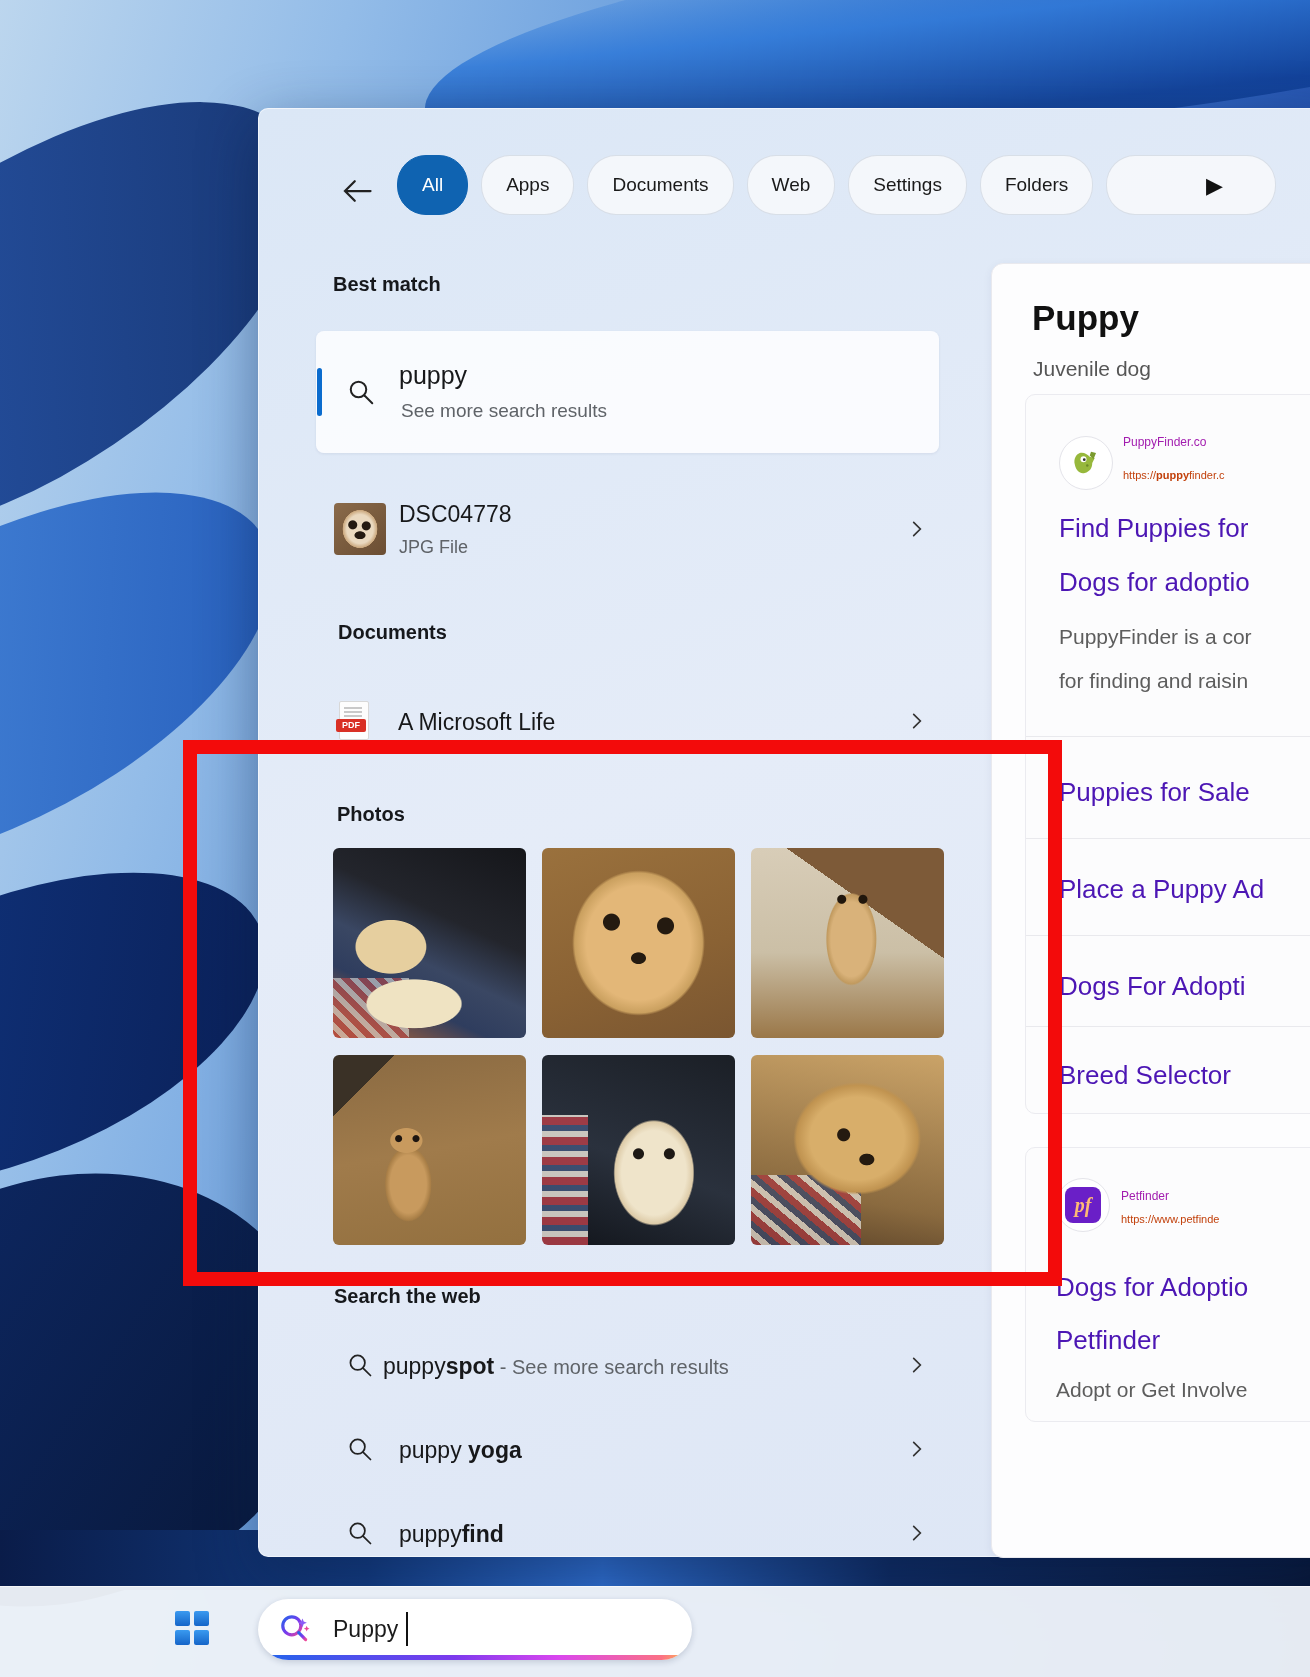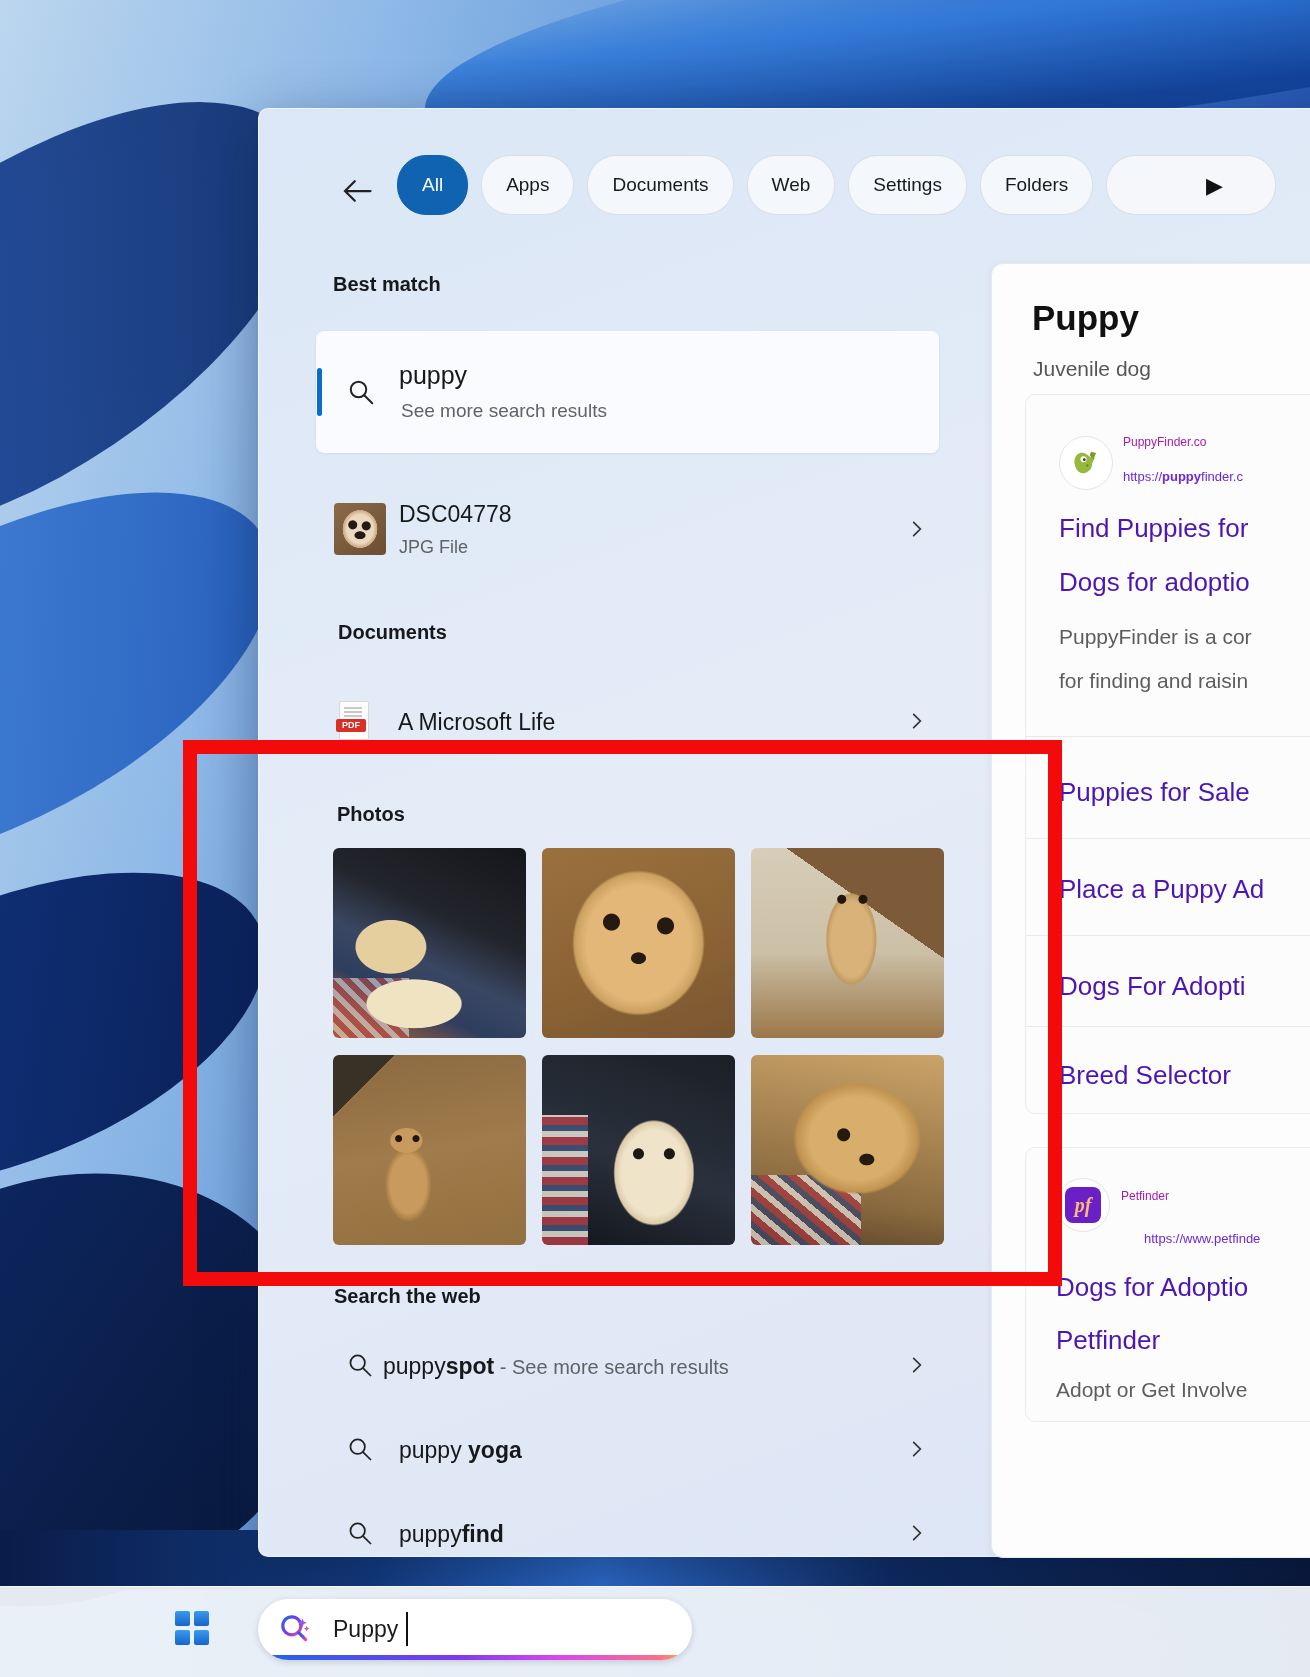--- a/index.html
+++ b/index.html
@@ -111,21 +111,21 @@
   
   .preview{position:absolute;left:732px;top:154px;width:372px;height:1293px;border-radius:12px;
     background:#fdfdfe;border:1px solid #e9e9ee;box-shadow:0 2px 10px rgba(20,40,80,.06);}
   .pv-title{position:absolute;left:40px;top:34px;font-size:35px;font-weight:bold;color:#111;}
   .pv-sub{position:absolute;left:41px;top:93px;font-size:21px;color:#565656;}
   .inner-card{position:absolute;left:33px;width:360px;border-radius:10px;background:#fcfcfd;
     border:1px solid #ebebf0;}
   .logo-circle{position:absolute;width:52px;height:52px;border-radius:50%;background:#fff;
     border:1px solid #e4e4ea;display:flex;align-items:center;justify-content:center;}
   .site-name{position:absolute;font-size:12px;color:#a21caf;}
-  .site-url{position:absolute;font-size:13px;color:#6d28d9;white-space:nowrap;}
+  .site-url{position:absolute;font-size:11px;color:#c2410c;white-space:nowrap;}
   .pv-link{position:absolute;font-size:26px;color:#4c16b4;white-space:nowrap;}
   .pv-desc{position:absolute;font-size:21px;color:#5d5d5d;white-space:nowrap;}
   .divider{position:absolute;left:0;width:100%;height:1px;background:#e9e9ed;}
   .pf-logo{width:36px;height:36px;border-radius:8px;background:#6a1fc7;color:#fdba74;
     font-family:"Liberation Serif",serif;font-style:italic;font-weight:bold;font-size:20px;
     display:flex;align-items:center;justify-content:center;}
   
   .red-rect{position:absolute;left:183px;top:740px;width:879px;height:546px;
     border:14px solid #f30b0b;box-sizing:border-box;z-index:60;pointer-events:none;}
   
@@ -309,21 +309,21 @@
         <div class="pv-link" style="left:33px;top:576px;">Dogs For Adopti</div>
         <div class="divider" style="top:631px;"></div>
         <div class="pv-link" style="left:33px;top:665px;">Breed Selector</div>
       </div>
 
       <div class="inner-card" style="top:883px;height:273px;">
         <div class="logo-circle" style="left:30px;top:30px;">
           <div class="pf-logo">pf</div>
         </div>
         <div class="site-name" style="left:95px;top:41px;">Petfinder</div>
-        <div class="site-url" style="left:95px;top:83px;margin-left:23px;">https://www.petfinde</div>
+        <div class="site-url" style="left:95px;top:65px;">https://www.petfinde</div>
         <div class="pv-link" style="left:30px;top:124px;">Dogs for Adoptio</div>
         <div class="pv-link" style="left:30px;top:177px;">Petfinder</div>
         <div class="pv-desc" style="left:30px;top:230px;">Adopt or Get Involve</div>
       </div>
 
     </div>
   </div>
 
   <div class="red-rect"></div>
 

